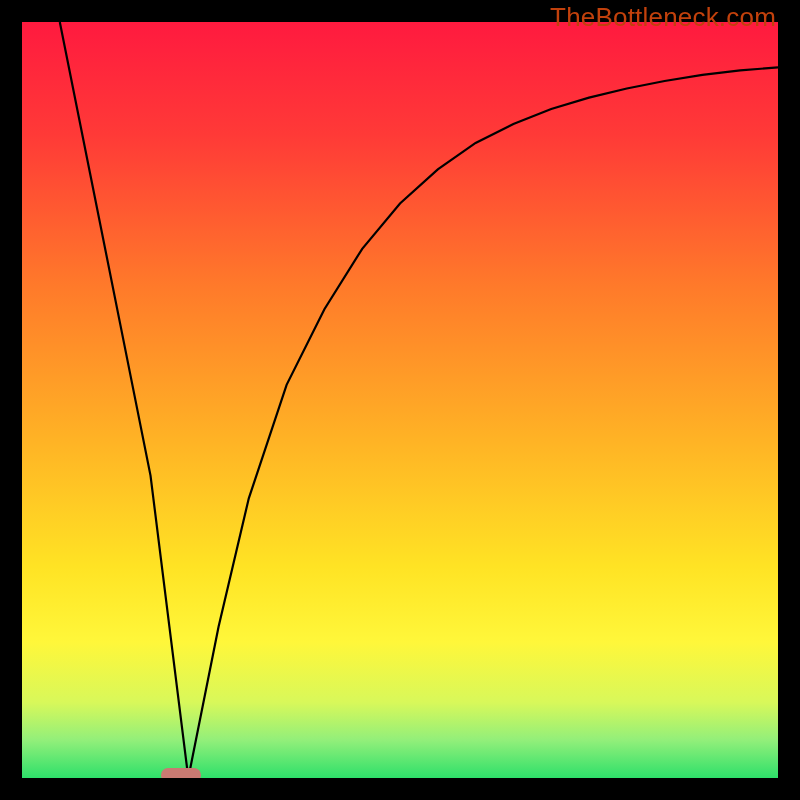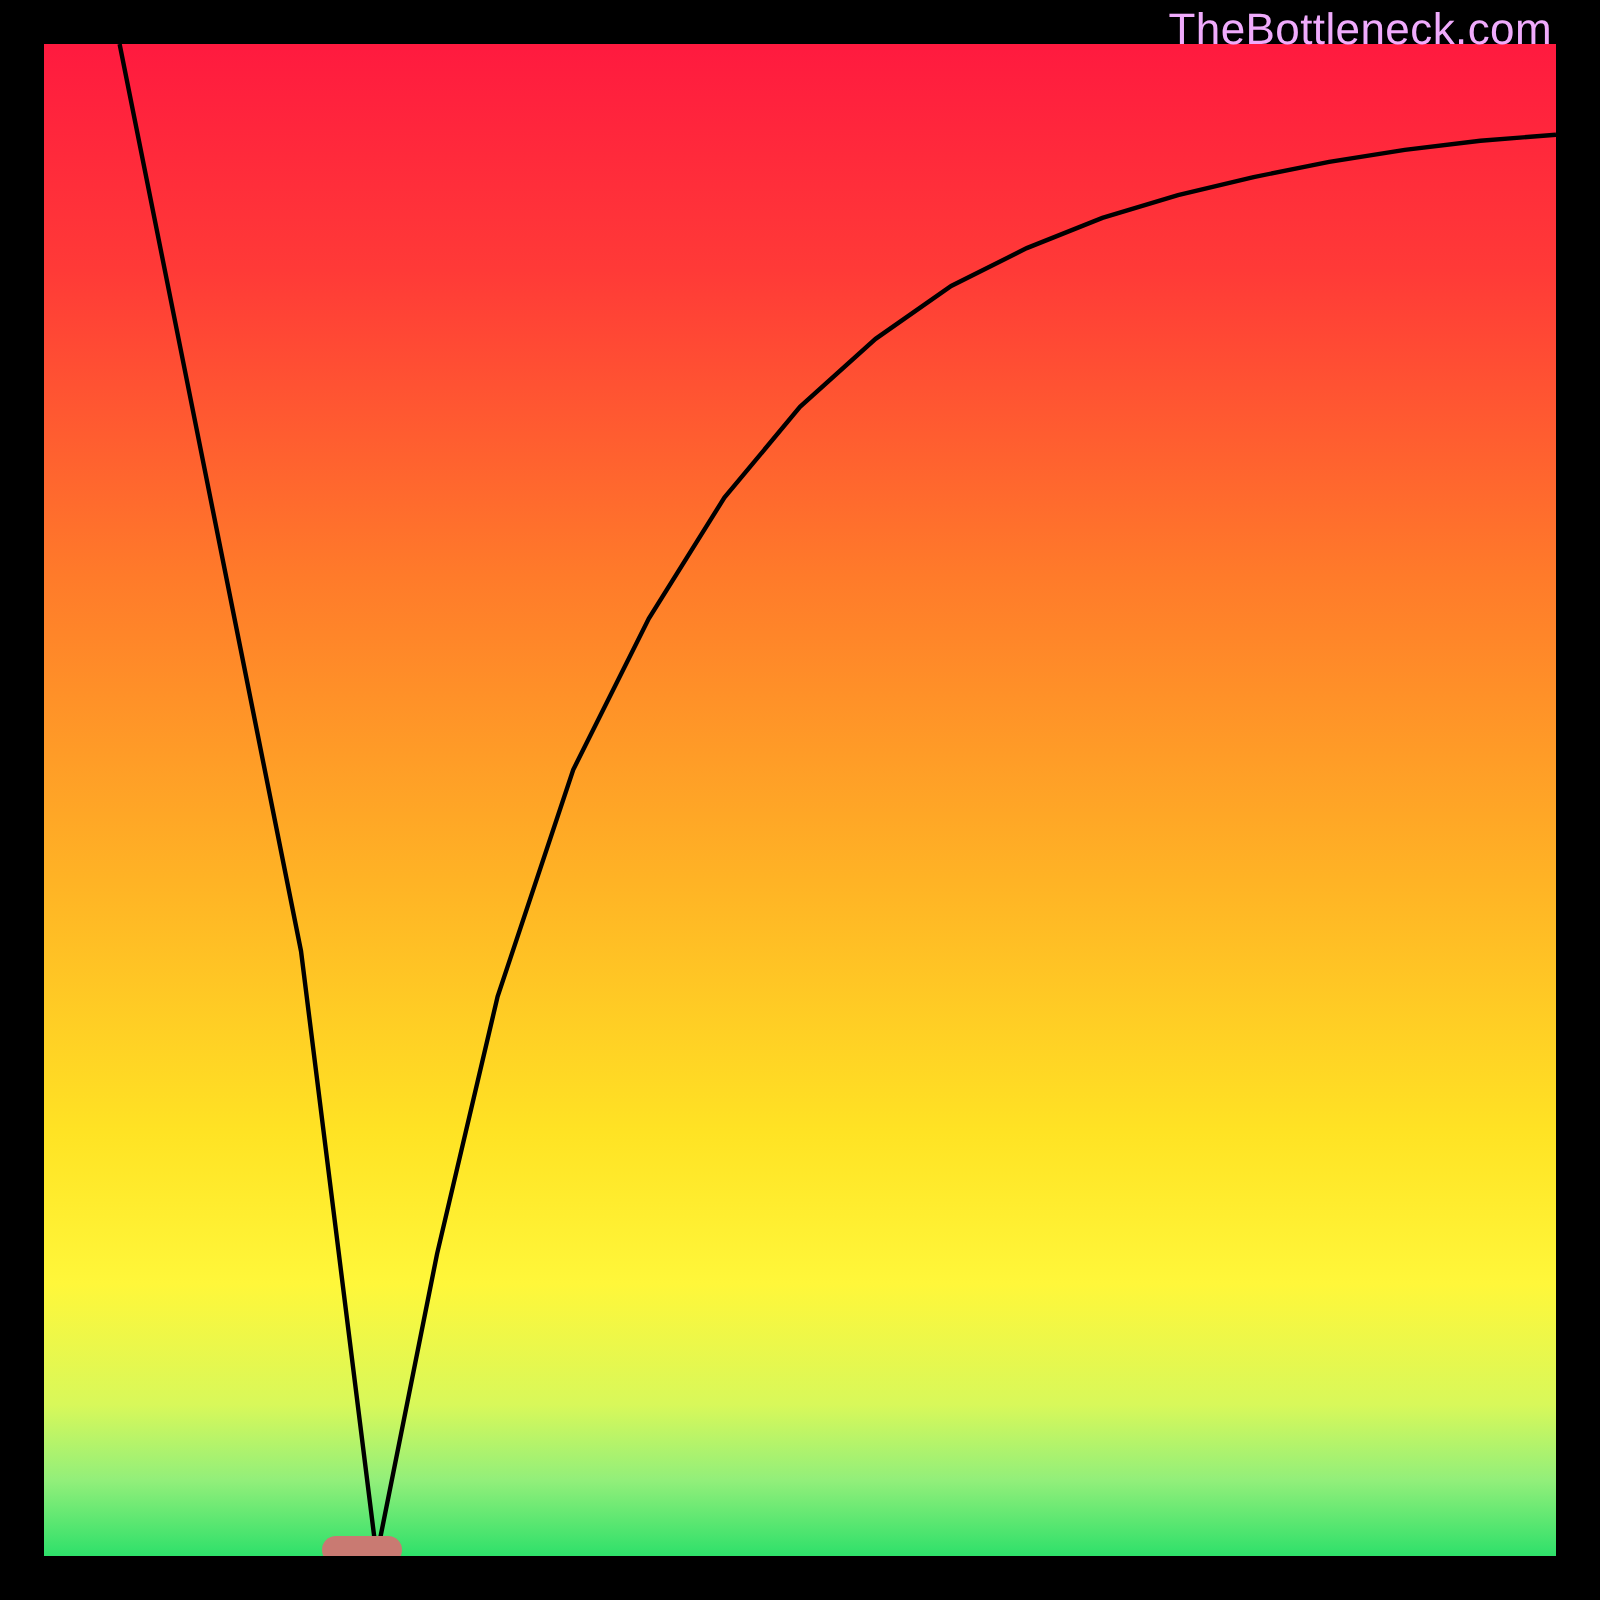--- a/index.html
+++ b/index.html
@@ -23,22 +23,22 @@
     position: absolute;
     top: 0;
     left: 0;
     width: 100%;
     height: 100%;
   }
   .watermark {
     position: absolute;
     top: 2px;
     right: 24px;
-    color: #f0abfc;
-    font-size: 22px;
+    color: #c2410c;
+    font-size: 26px;
     font-weight: 500;
     font-family: Arial, Helvetica, sans-serif;
     letter-spacing: 0.2px;
   }
   .marker {
     position: absolute;
     width: 40px;
     height: 14px;
     background: #c97a72;
     border-radius: 7px;

